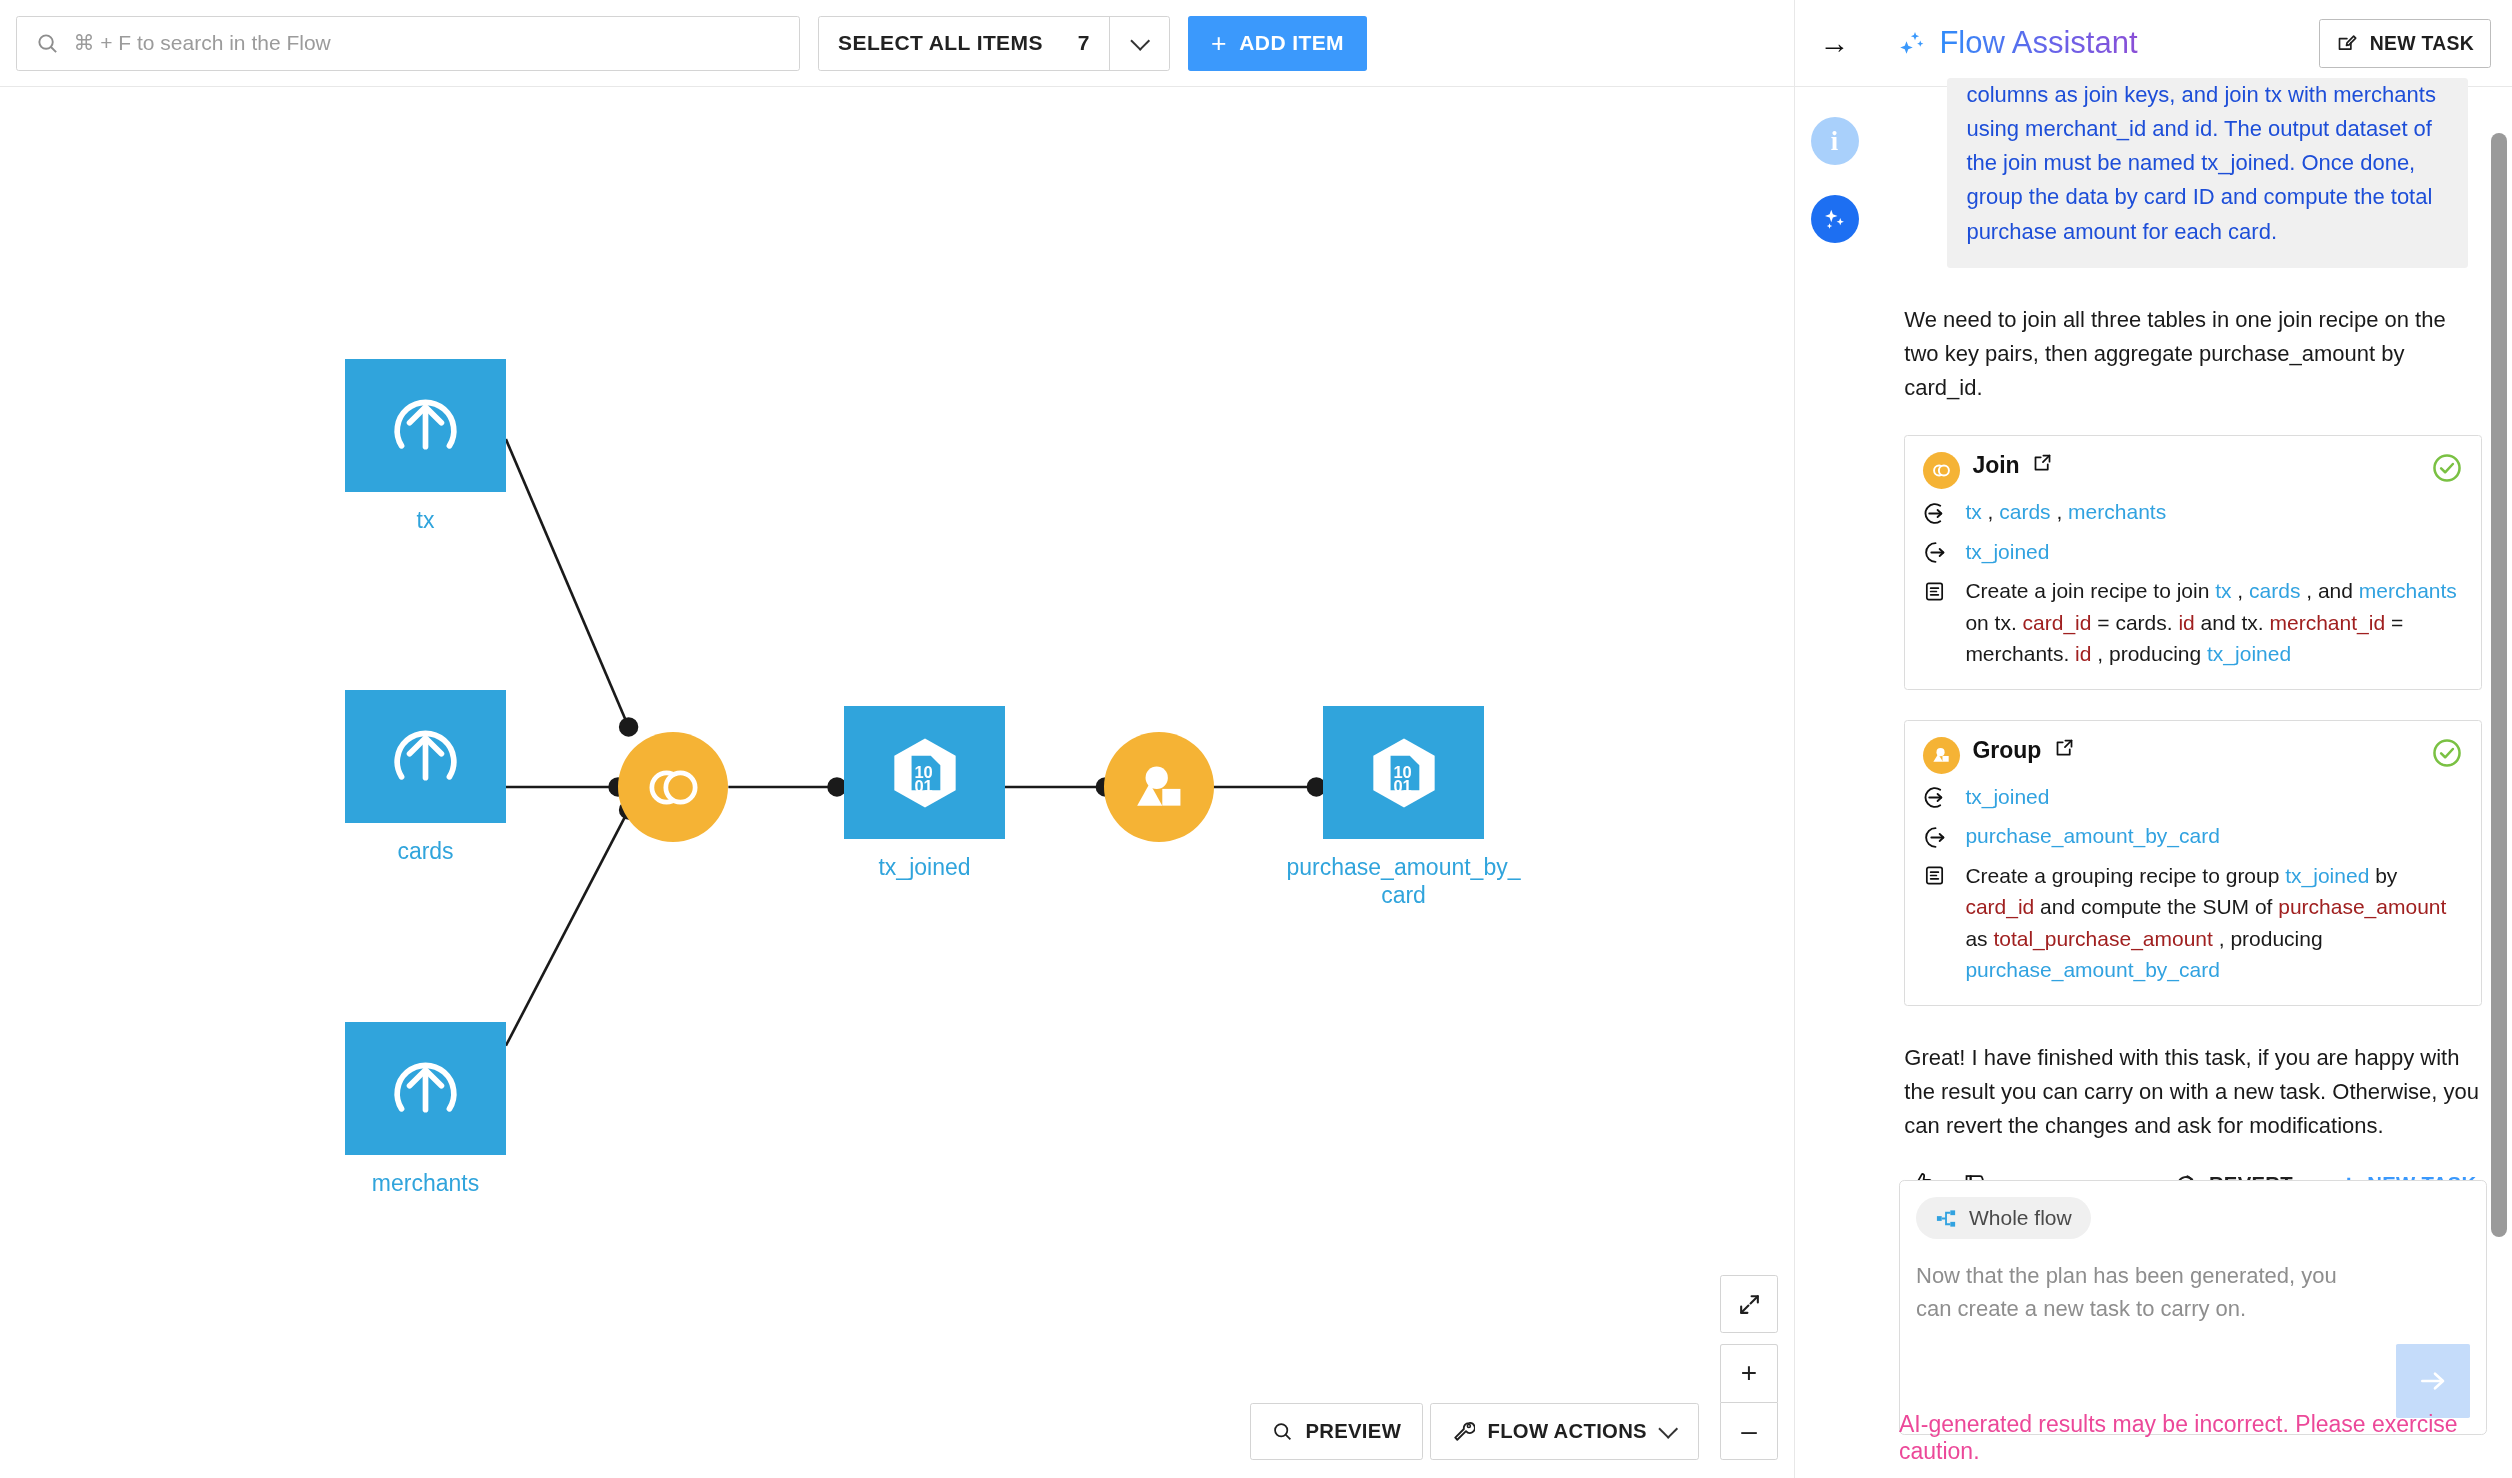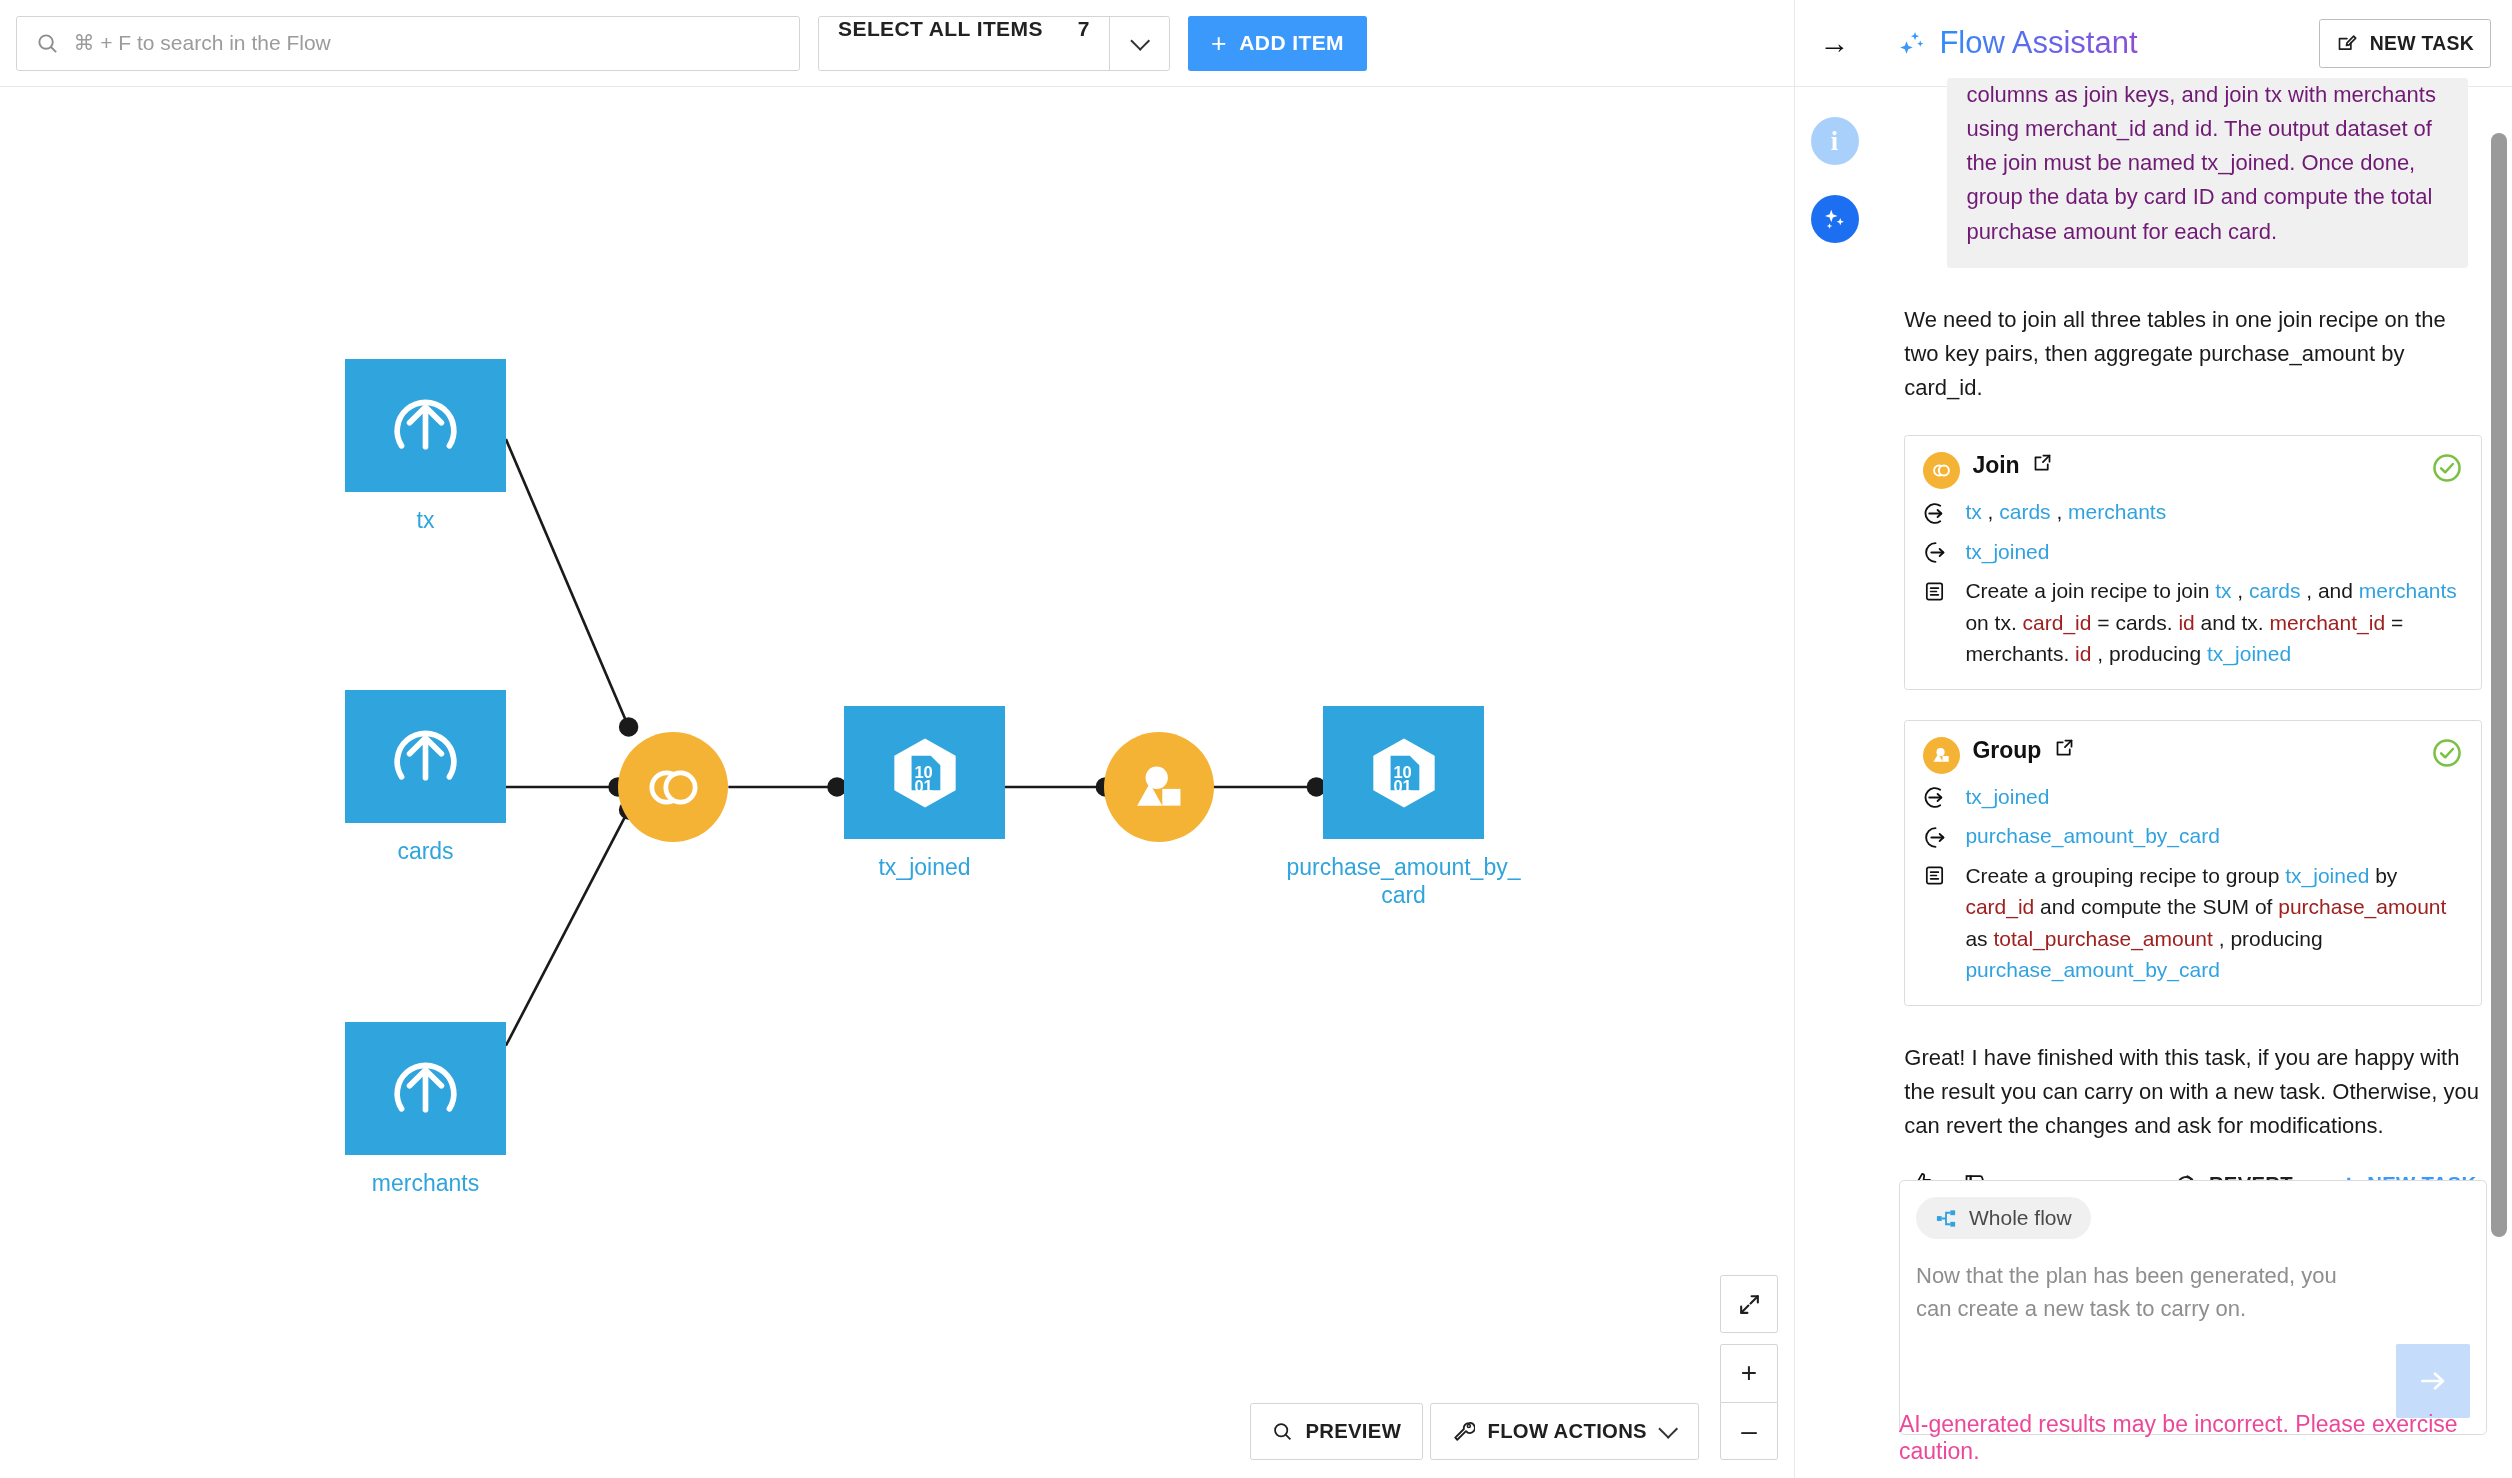--- a/index.html
+++ b/index.html
@@ -39,21 +39,21 @@
     border: 0; outline: 0; font-size: 21px; color: #9b9b9b; flex: 1;
     font-family: "Liberation Sans", sans-serif; background: transparent;
   }
   .search-box input::placeholder { color: #9b9b9b; }
 
   .select-all {
     display: flex; align-items: stretch; height: 55px;
     border: 1.8px solid #d4d4d4; border-radius: 2.7px; overflow: hidden;
   }
   .select-all .sa-main {
-    display:flex; gap: 35px; padding: 0 19.4px;
+    display:flex; align-items:center; gap: 35px; padding: 0 19.4px;
     font-size: 21px; font-weight: 700; letter-spacing:0.4px; color:#222; cursor:pointer;
   }
   .select-all .sa-count { color:#222; font-weight:700; }
   .select-all .sa-arrow {
     width: 60px; border-left: 1.8px solid #d4d4d4; display:flex;
     align-items:center; justify-content:center; cursor:pointer;
   }
   .chev-down { width:17.7px;height:17.7px;position:relative; }
   .chev-down::before{
     content:"";position:absolute;left:1.8px;top:0;width:12.4px;height:12.4px;
@@ -135,21 +135,21 @@
     height: 49px; border:1.8px solid #bdbdbd; border-radius:2.7px; background:#fff;
     display:flex; align-items:center; gap:12.4px; padding: 0 16px;
     font-size:19.4px; font-weight:700; letter-spacing:0.3px; color:#1f1f1f; cursor:pointer;
   }
 
   .as-scroll {
     position:absolute; top: 87px; left:0; right: 0; bottom: 0; padding: 0 25px;
   }
   .bubble-user {
     background:#f0f0f0; border-radius: 3.5px; padding: 0 19.4px 19.4px 19.4px;
-    margin: 0 19.4px 0 48px; font-size: 22px; line-height: 1.55; color:#701a75;
+    margin: 0 19.4px 0 48px; font-size: 22px; line-height: 1.55; color:#1d4ed8;
   }
   .bubble-user p { margin-top: -8.8px; }
   .as-para {
     margin: 35px 5.3px 0 5.3px; font-size: 22px; line-height: 1.55; color:#1a1a1a;
   }
 
   .rec-card {
     margin: 30px 5.3px 0 5.3px; border:1.8px solid #dcdcdc; border-radius:3.5px; padding: 16px 17.7px 19.4px 17.7px;
   }
   .rec-head { display:flex; align-items:flex-start; gap: 12.4px; position:relative; }

